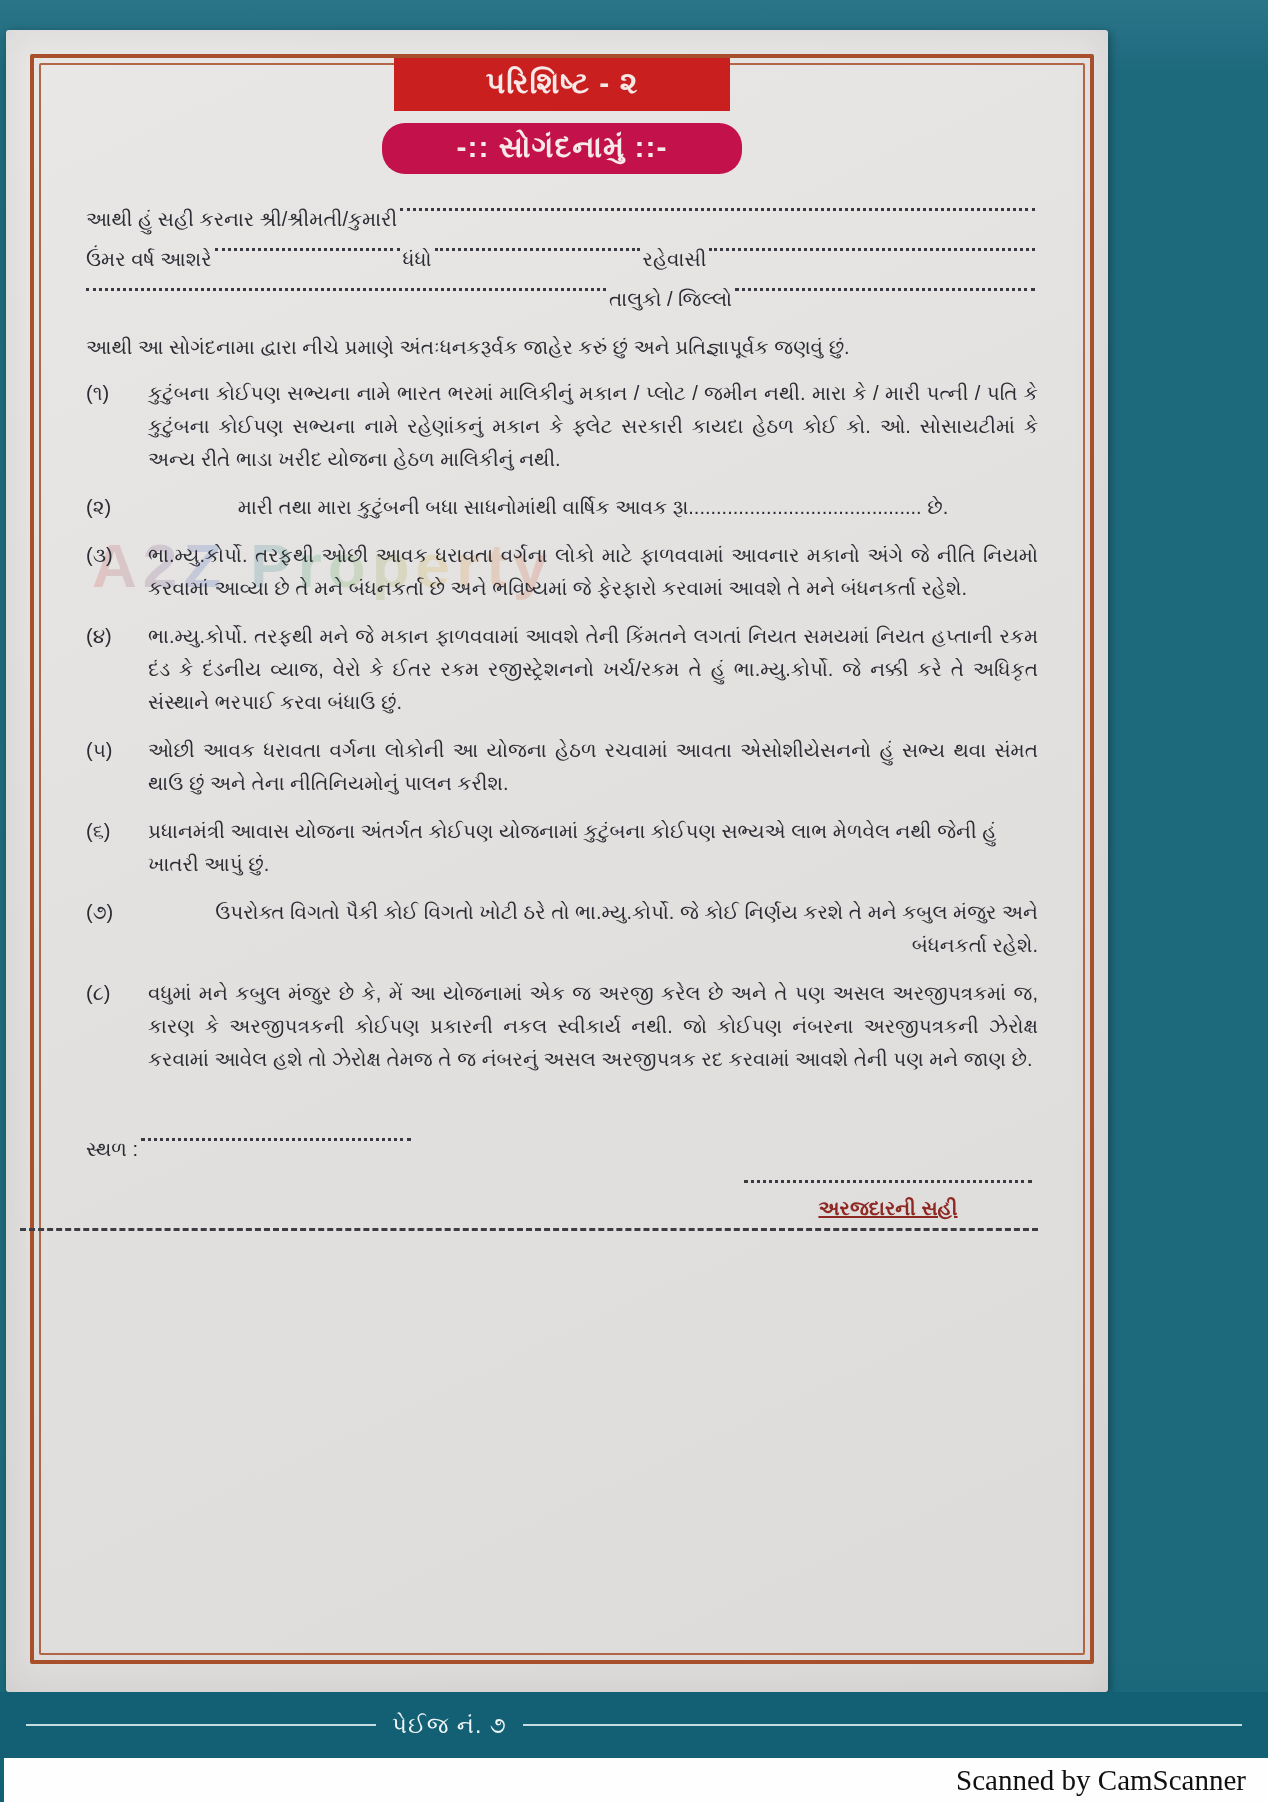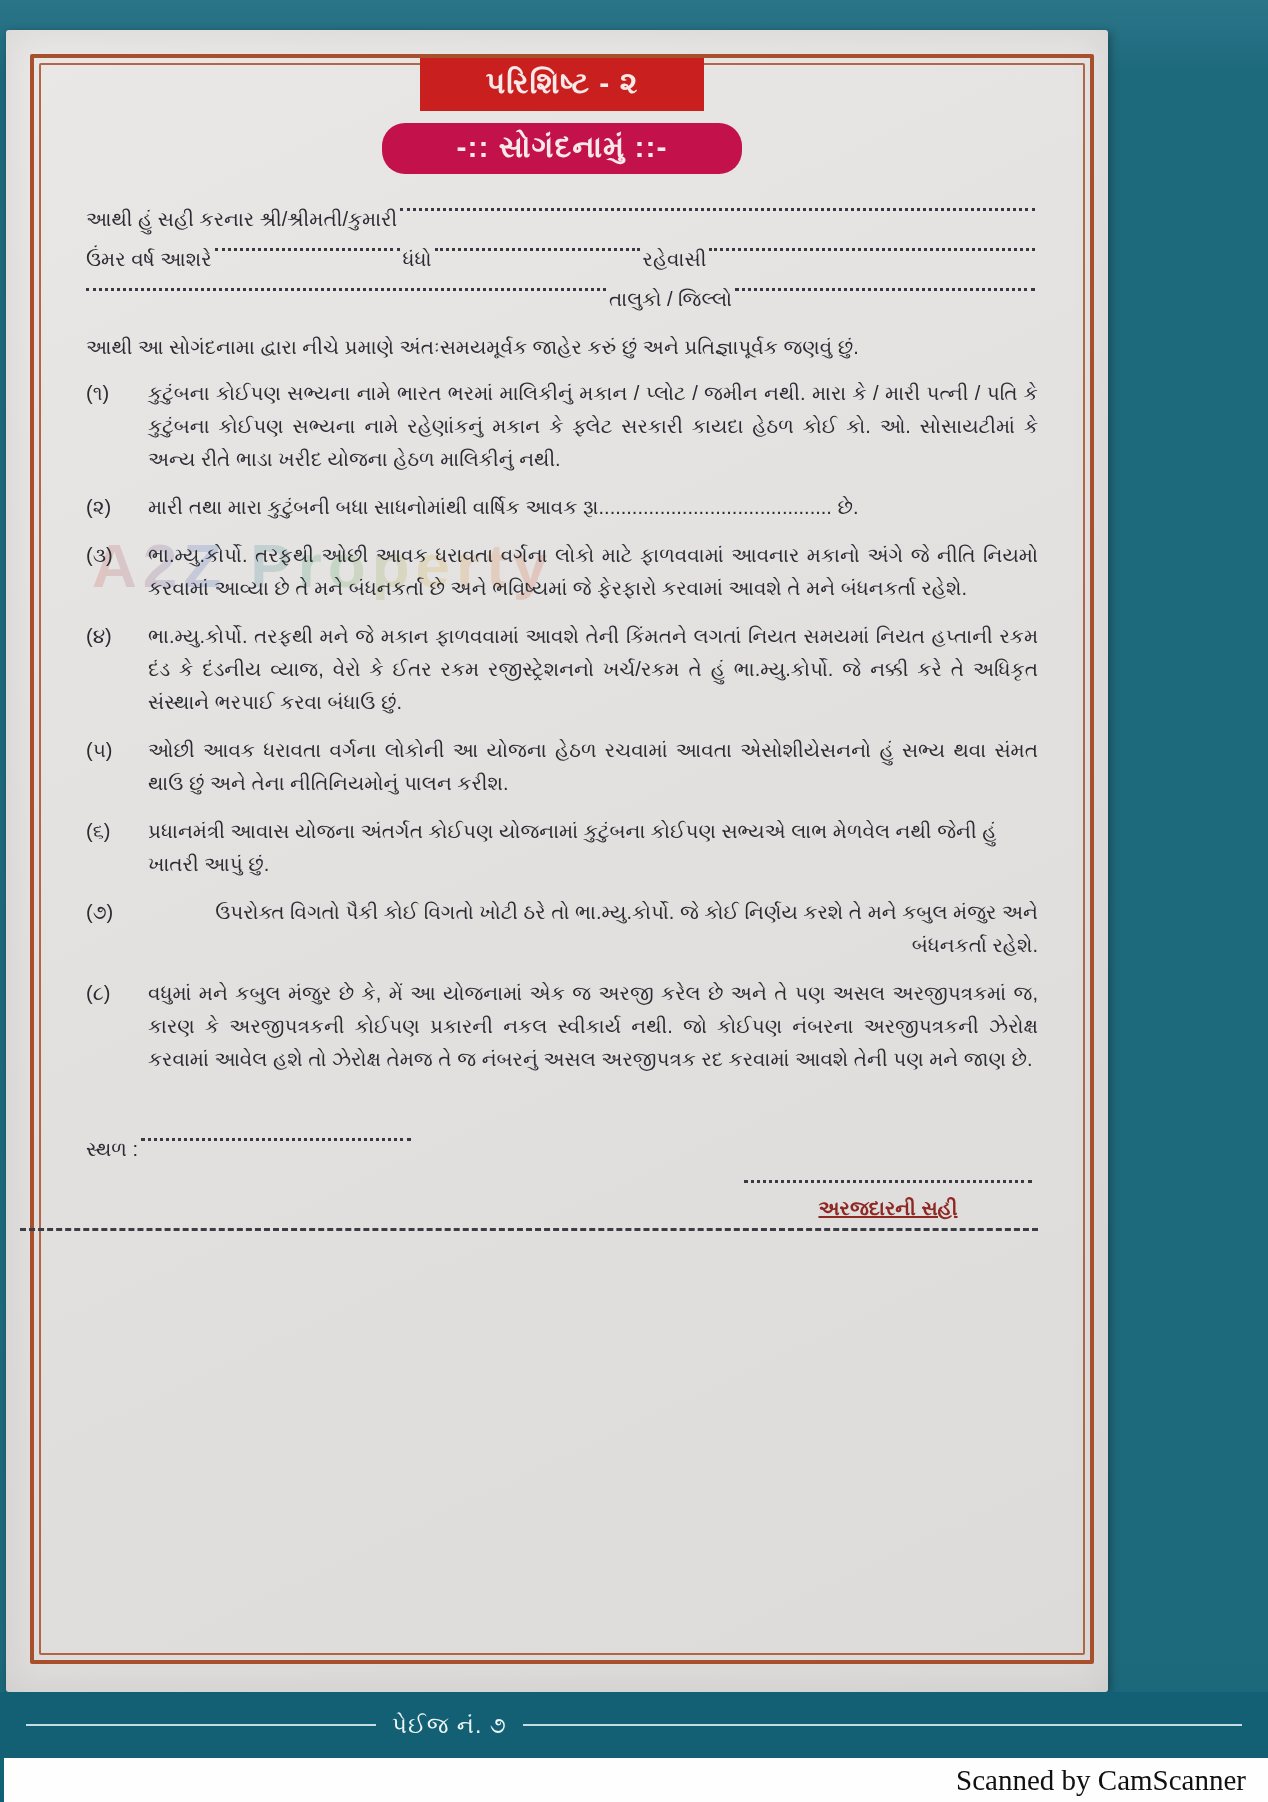--- a/index.html
+++ b/index.html
@@ -26,21 +26,21 @@
   }
   .content {
     position:absolute; left:0; top:0; width:100%; height:100%;
     padding:28px 70px 0 80px;
   }
   .title-box {
     display:block; margin:0 auto; text-align:center; color:#f7e9e8;
     font-weight:bold; letter-spacing:1px;
   }
   .appendix {
-    width:284px; padding:8px 0 10px; font-size:30px;
+    width:336px; padding:8px 0 10px; font-size:30px;
     background:var(--header_red,#c9201f); margin-bottom:12px;
   }
   .oathtitle {
     width:360px; padding:7px 0 9px; font-size:30px;
     background:var(--header_magenta,#c2114b); margin-bottom:34px;border-radius:23px;
   }
   .ink { color:#2b2b33; }
   .formline {
     display:flex; align-items:flex-start; font-size:20px; color:#2b2b33;
     height:38px; margin-bottom:2px;
@@ -114,29 +114,29 @@
       <span>રહેવાસી</span>
       <span class="leader"></span>
     </div>
 
     <div class="formline">
       <span class="leader" style="flex:0 0 520px; margin-left:0"></span>
       <span>તાલુકો / જિલ્લો</span>
       <span class="leader"></span>
     </div>
 
-    <div class="intro ink">આથી આ સોગંદનામા દ્વારા નીચે પ્રમાણે અંતઃસમયમૂર્વક જાહેર કરું છું અને પ્રતિજ્ઞાપૂર્વક જણવું છું.</div>
+    <div class="intro ink">આથી આ સોગંદનામા દ્વારા નીચે પ્રમાણે અંતઃધનકરૂર્વક જાહેર કરું છું અને પ્રતિજ્ઞાપૂર્વક જણવું છું.</div>
 
     <div class="clause ink">
       <span class="marker">(૧)</span>
       <span class="ctext">કુટુંબના કોઈપણ સભ્યના નામે ભારત ભરમાં માલિકીનું મકાન / પ્લોટ / જમીન નથી. મારા કે / મારી પત્ની / પતિ કે કુટુંબના કોઈપણ સભ્યના નામે રહેણાંકનું મકાન કે ફ્લેટ સરકારી કાયદા હેઠળ કોઈ કો. ઓ. સોસાયટીમાં કે અન્ય રીતે ભાડા ખરીદ યોજના હેઠળ માલિકીનું નથી.</span>
     </div>
     <div class="clause ink">
       <span class="marker">(૨)</span>
-      <span class="ctext" style="text-align:left">મારી તથા મારા કુટુંબની બધા સાધનોમાંથી વાર્ષિક આવક રૂા.......................................... છે.</span>
+      <span class="ctext" style="text-align:center">મારી તથા મારા કુટુંબની બધા સાધનોમાંથી વાર્ષિક આવક રૂા.......................................... છે.</span>
     </div>
     <div class="clause ink">
       <span class="marker">(૩)</span>
       <span class="ctext">ભા.મ્યુ.કોર્પો. તરફથી ઓછી આવક ધરાવતા વર્ગના લોકો માટે ફાળવવામાં આવનાર મકાનો અંગે જે નીતિ નિયમો કરવામાં આવ્યા છે તે મને બંધનકર્તા છે અને ભવિષ્યમાં જે ફેરફારો કરવામાં આવશે તે મને બંધનકર્તા રહેશે.</span>
     </div>
     <div class="clause ink">
       <span class="marker">(૪)</span>
       <span class="ctext">ભા.મ્યુ.કોર્પો. તરફથી મને જે મકાન ફાળવવામાં આવશે તેની કિંમતને લગતાં નિયત સમયમાં નિયત હપ્તાની રકમ દંડ કે દંડનીય વ્યાજ, વેરો કે ઈતર રકમ રજીસ્ટ્રેશનનો ખર્ચ/રકમ તે હું ભા.મ્યુ.કોર્પો. જે નક્કી કરે તે અધિકૃત સંસ્થાને ભરપાઈ કરવા બંધાઉ છું.</span>
     </div>
     <div class="clause ink">

